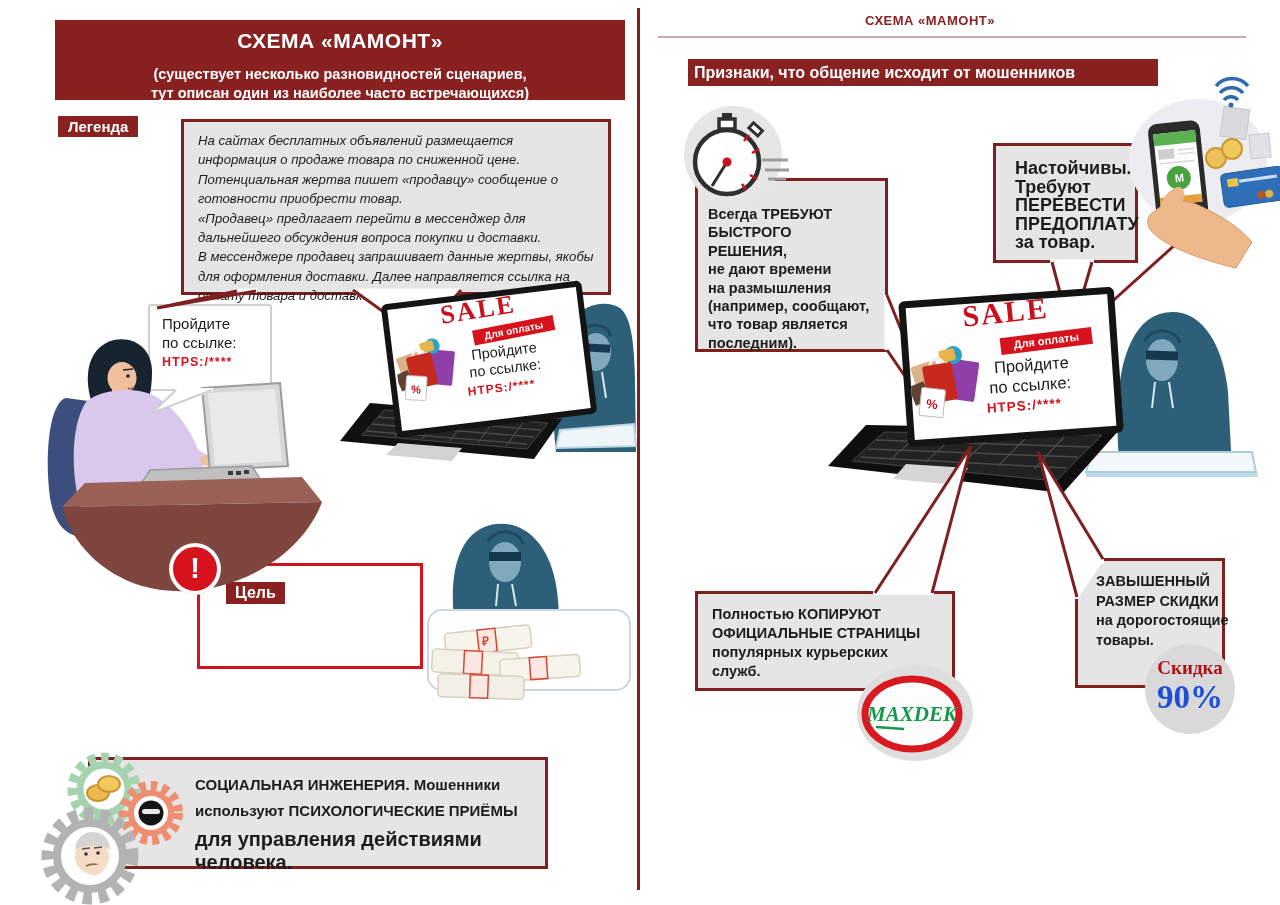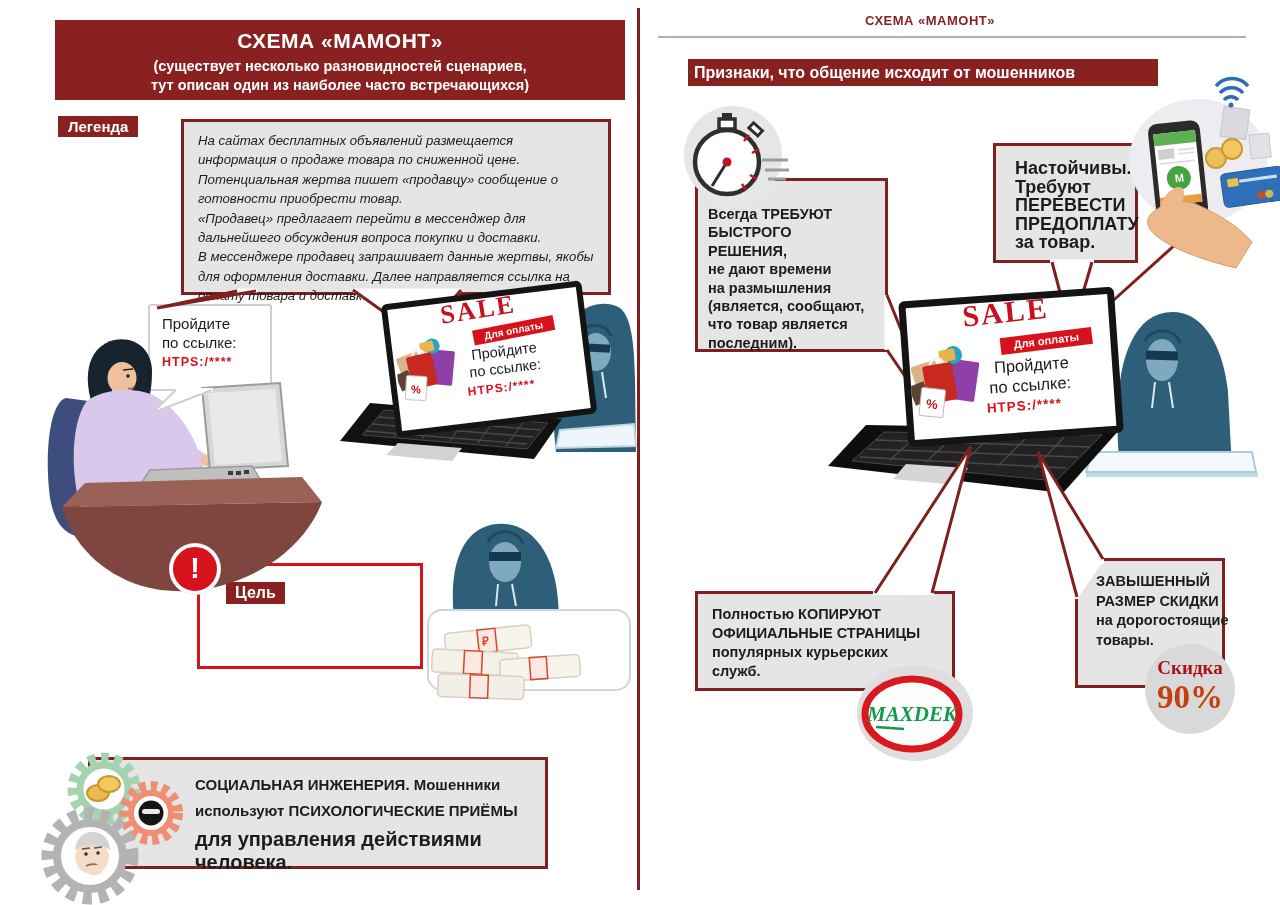--- a/index.html
+++ b/index.html
@@ -17,21 +17,21 @@
   .link{color:#d6131c;font-weight:bold;letter-spacing:1px;}
   svg{display:block;}
 </style>
 </head>
 <body>
 
 <div id="canvas">
 
   <div class="abs redfill" style="left:55px;top:20px;width:570px;height:80px;text-align:center;">
     <div style="font-size:21px;margin-top:9px;letter-spacing:0.5px;">СХЕМА «МАМОНТ»</div>
-    <div style="font-size:14.5px;line-height:19px;margin-top:4px;">(существует несколько разновидностей сценариев,</div>
+    <div style="font-size:14.5px;line-height:19px;margin-top:12px;">(существует несколько разновидностей сценариев,</div>
     <div style="font-size:14.5px;line-height:19px;">тут описан один из наиболее часто встречающихся)</div>
   </div>
 
   <div class="abs redfill" style="left:58px;top:116px;padding:2px 10px;font-size:15px;">Легенда</div>
 
   <div class="abs box" style="left:181px;top:119px;width:430px;height:176px;padding:9px 14px;font-style:italic;font-size:13.2px;line-height:1.47;">
     <div>На сайтах бесплатных объявлений размещается информация о продаже товара по сниженной цене.</div>
     <div>Потенциальная жертва пишет «продавцу» сообщение о готовности приобрести товар.</div>
     <div>«Продавец» предлагает перейти в мессенджер для дальнейшего обсуждения вопроса покупки и доставки.</div>
     <div>В мессенджере продавец запрашивает данные жертвы, якобы для оформления доставки. Далее направляется ссылка на оплату товара и доставки.</div>
@@ -86,21 +86,21 @@
 
   <div class="abs redfill" style="left:688px;top:59px;width:470px;height:27px;font-size:16px;line-height:27px;padding-left:6px;box-sizing:border-box;">Признаки, что общение исходит от мошенников</div>
 
   <div class="abs box" style="left:695px;top:178px;width:193px;height:174px;">
     <div style="position:absolute;left:10px;top:24px;font-weight:bold;font-size:14.5px;line-height:18.4px;">
       <div>Всегда ТРЕБУЮТ</div>
       <div>БЫСТРОГО</div>
       <div>РЕШЕНИЯ,</div>
       <div>не дают времени</div>
       <div>на размышления</div>
-      <div>(является, сообщают,</div>
+      <div>(например, сообщают,</div>
       <div>что товар является</div>
       <div>последним).</div>
     </div>
   </div>
 
   <div class="abs box" style="left:993px;top:143px;width:145px;height:120px;">
     <div style="position:absolute;left:19px;top:13px;font-weight:bold;font-size:18px;line-height:18.5px;">
       <div>Настойчивы.</div>
       <div>Требуют</div>
       <div>ПЕРЕВЕСТИ</div>
@@ -145,21 +145,21 @@
       </g>
     </svg>
     <div class="abs banner" style="left:92px;top:34px;width:92px;height:17px;font-size:11px;line-height:17px;transform:rotate(-3deg);">Для оплаты</div>
     <div class="abs" style="left:84px;top:56px;font-size:16.5px;">Пройдите</div>
     <div class="abs" style="left:78px;top:76px;font-size:16.5px;">по ссылке:</div>
     <div class="abs link" style="left:74px;top:98px;font-size:13.5px;">HTPS:/****</div>
   </div>
 
   <div class="abs" style="left:1145px;top:644px;width:90px;height:90px;border-radius:50%;background:#d9d9d9;text-align:center;z-index:4;">
     <div class="serif bold" style="color:#ad1118;font-size:19px;margin-top:13px;">Скидка</div>
-    <div class="serif bold" style="color:#c2410c;font-size:33px;line-height:36px;">90%</div>
+    <div class="serif bold" style="color:#1d4ed8;font-size:33px;line-height:36px;">90%</div>
   </div>
 
   <svg class="abs" width="1280" height="905" viewBox="0 0 1280 905" style="left:0;top:0;z-index:3;pointer-events:none;">
 
     <g>
       <path d="M66,398 C50,402 44,452 50,498 C54,520 62,532 76,536 L96,536 L96,402 Z" fill="#3d4e7e"></path>
       <path d="M92,404 C82,372 90,346 114,340 C136,336 152,350 152,372 C152,392 148,406 141,416 L120,430 C100,426 96,416 92,404 Z" fill="#17242f"></path>
       <rect x="112" y="386" width="16" height="16" fill="#f0bf9b"></rect>
       <ellipse cx="122" cy="378" rx="14.5" ry="16" fill="#f0bf9b"></ellipse>
       <path d="M106,364 C110,351 130,349 138,361 C130,356 114,357 106,364 Z" fill="#17242f"></path>

